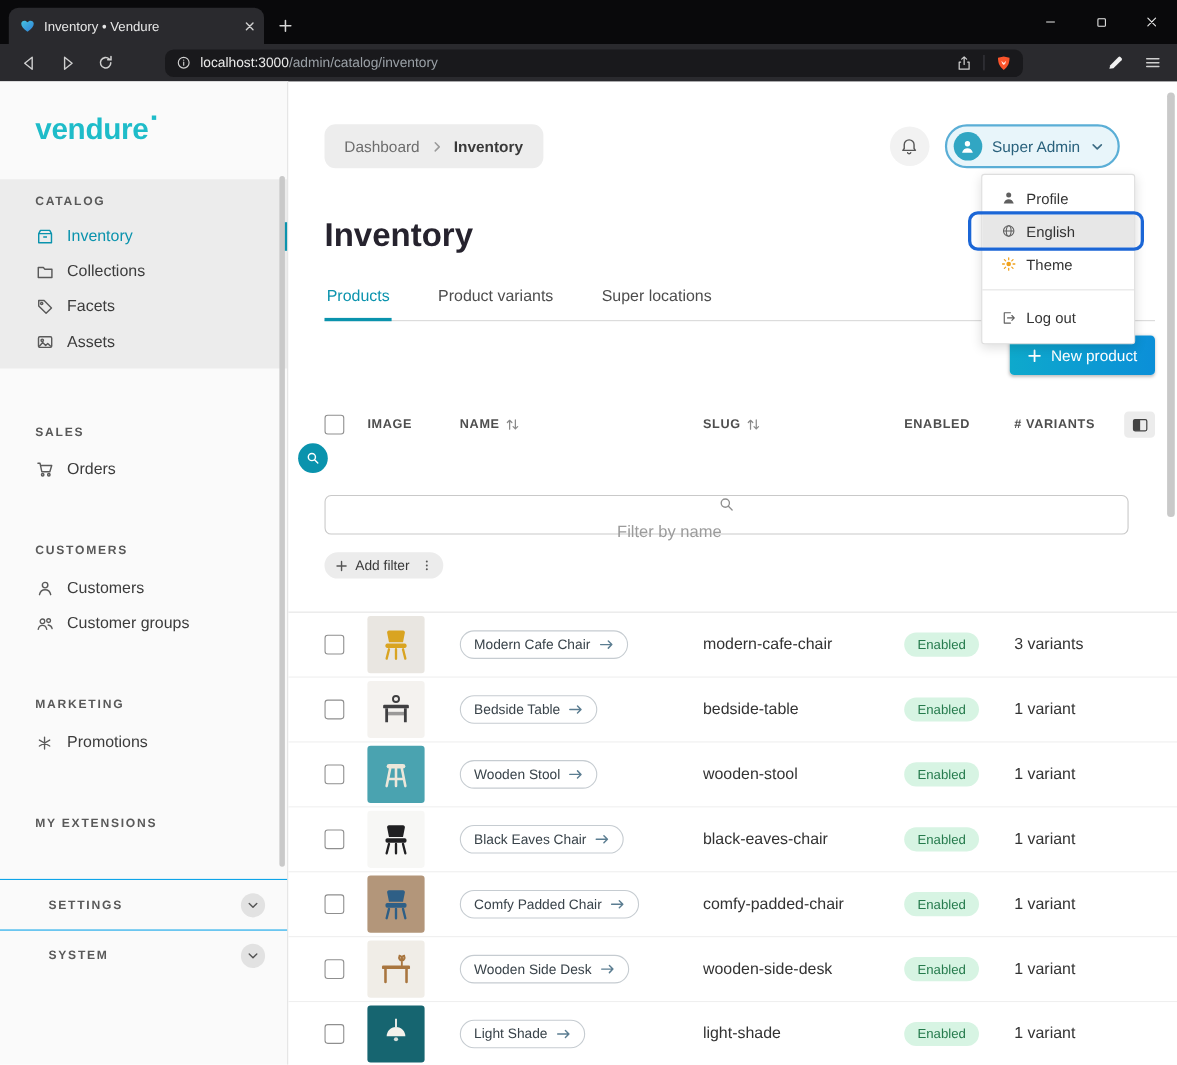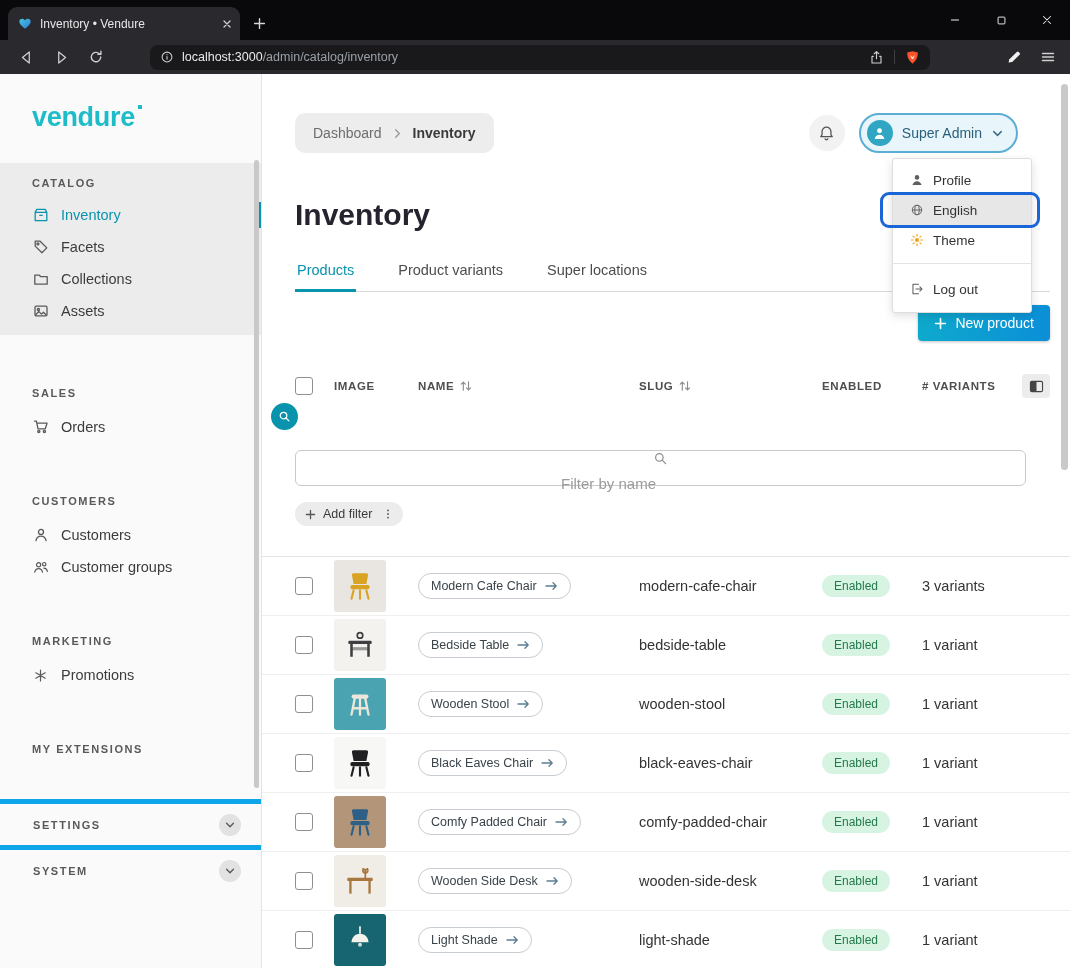--- a/index.html
+++ b/index.html
@@ -36,22 +36,22 @@
   .catalog-block { margin-top:30px; background:#ececec; padding:14px 0 8px; }
   .nav-header { font-size:11px; font-weight:700; color:#595959; letter-spacing:1.6px; margin:0 0 10px 32px; }
   .nav-item { height:32px; display:flex; align-items:center; gap:12px; padding-left:32px;
               font-size:14.5px; color:#3c3c3c; cursor:pointer; position:relative; }
   .nav-ico { color:#5a5a5a; display:flex; width:17px; justify-content:center; }
   .nav-item.active { color:#0a93ad; }
   .nav-item.active .nav-ico { color:#0a93ad; }
   .nav-item.active::after { content:""; position:absolute; right:0; top:3px; bottom:3px; width:3px; background:#0a93ad; }
   .nav-section { margin-top:52px; }
   .nav-section .nav-header { margin-bottom:12px; }
-  .collapse-row { margin-top:44px; border-top:5px solid #0ea5e9; height:46px; display:flex; align-items:center;
-                  justify-content:space-between; padding:0 20px 0 33px; cursor:pointer; }
+  .collapse-row { margin-top:44px; border-top:1px solid #0ea5e9; height:46px; display:flex; align-items:center;
+                  justify-content:space-between; padding:0 20px 0 44px; cursor:pointer; }
   .collapse-row .nav-header { margin:0; }
   .chev-circle { width:22px; height:22px; border-radius:50%; background:#e2e2e2; display:flex;
                  align-items:center; justify-content:center; color:#555; }
   .side-scroll { position:absolute; right:2px; top:86px; width:5px; height:628px; background:#c9c9c9; border-radius:3px; cursor:grab; }
 
   .main { flex:1; position:relative; overflow:hidden; }
 
   .topbar { margin:39px 52px 0 33px; display:flex; justify-content:space-between; align-items:center; }
   .breadcrumb { background:#ededed; border-radius:10px; height:40px; display:flex; align-items:center;
                 padding:0 18px; gap:10px; font-size:14px; }
@@ -243,33 +243,33 @@
           <svg width="16" height="16" viewBox="0 0 16 16" stroke="currentColor" stroke-width="1.3" fill="none" stroke-linejoin="round">
               <path d="M2.2 5.4h11.6v8.2H2.2z"></path>
               <path d="M2.2 5.4l1.6-3h8.4l1.6 3M6.3 8.4h3.4"></path>
             </svg>
         </span>
         <span>Inventory</span>
       </div>
       <div class="nav-item">
         <span class="nav-ico">
           <svg width="16" height="16" viewBox="0 0 16 16" stroke="currentColor" stroke-width="1.3" fill="none" stroke-linejoin="round">
+              <path d="M1.8 4.2h4.6l1.4 1.5h6.4v7.5H1.8z"></path>
+            </svg>
+        </span>
+        <span>Collections</span>
+      </div>
+      <div class="nav-item">
+        <span class="nav-ico">
+          <svg width="16" height="16" viewBox="0 0 16 16" stroke="currentColor" stroke-width="1.3" fill="none" stroke-linejoin="round">
               <path d="M2.2 2.2h4.9l6.7 6.7-4.9 4.9-6.7-6.7z"></path>
               <circle cx="4.9" cy="4.9" r="1"></circle>
             </svg>
         </span>
         <span>Facets</span>
-      </div>
-      <div class="nav-item">
-        <span class="nav-ico">
-          <svg width="16" height="16" viewBox="0 0 16 16" stroke="currentColor" stroke-width="1.3" fill="none" stroke-linejoin="round">
-              <path d="M1.8 4.2h4.6l1.4 1.5h6.4v7.5H1.8z"></path>
-            </svg>
-        </span>
-        <span>Collections</span>
       </div>
       <div class="nav-item">
         <span class="nav-ico">
           <svg width="16" height="16" viewBox="0 0 16 16" stroke="currentColor" stroke-width="1.3" fill="none" stroke-linejoin="round">
               <rect x="2" y="3.2" width="12" height="9.6" rx="1.2"></rect>
               <circle cx="5.4" cy="6.4" r="1.1"></circle>
               <path d="M2.6 12l3.2-3.6 2.7 2.7 1.9-1.9 2.9 2.8"></path>
             </svg>
         </span>
         <span>Assets</span>

